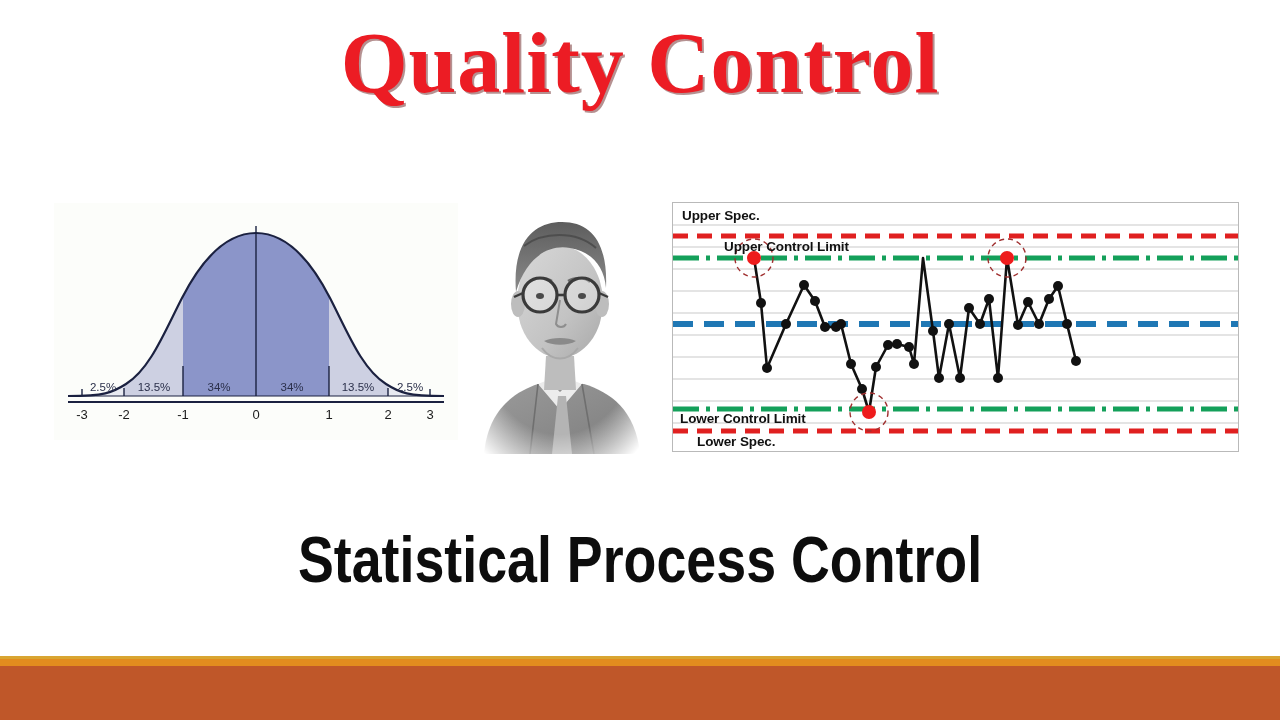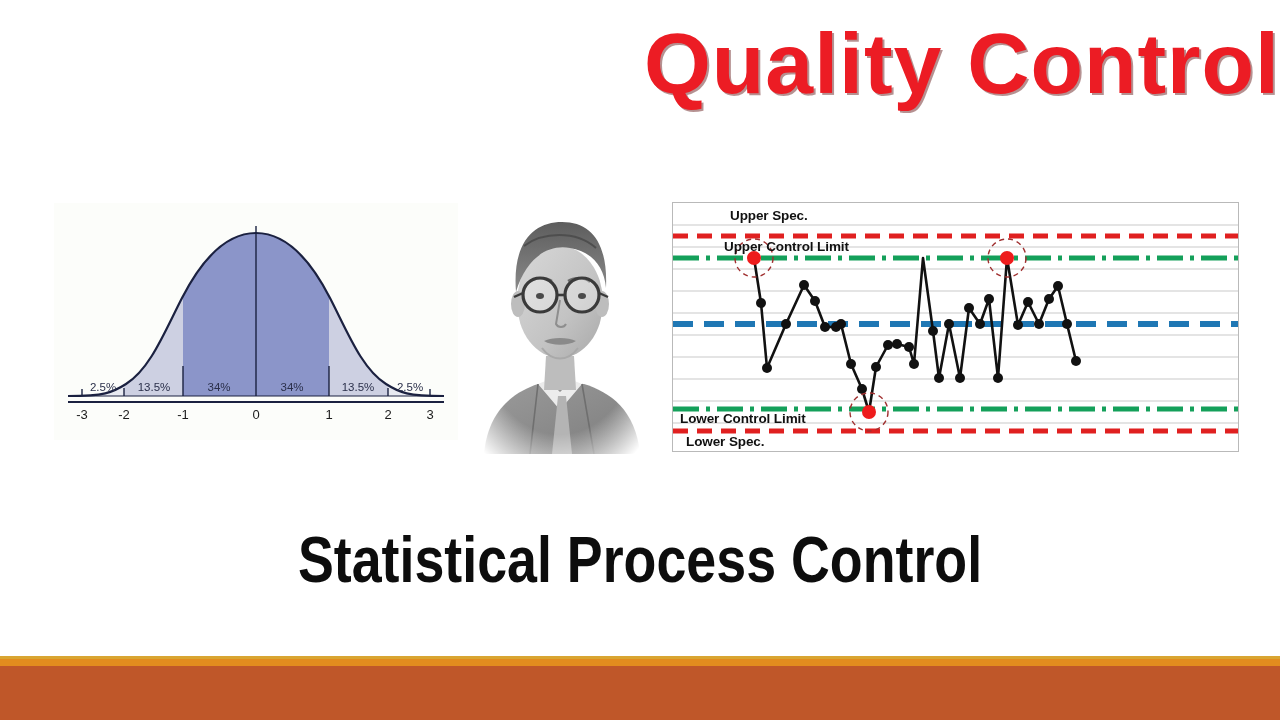--- a/index.html
+++ b/index.html
@@ -14,22 +14,22 @@
     overflow: hidden;
     font-family: "Liberation Sans", sans-serif;
   }
 
   
   #slide-title {
     position: absolute;
     left: 0;
     top: 18px;
     width: 1280px;
-    text-align: right;
-    font-family: Liberation Sans, sans-serif;
+    text-align: center;
+    font-family: Liberation Serif, serif;
     font-weight: bold;
     font-size: 86px;
     line-height: 1.05;
     color: #ec1c24;
     letter-spacing: 1px;
     text-shadow: 2px 2px 0 rgba(90,10,10,0.45);
     white-space: nowrap;
   }
 
   
@@ -318,22 +318,22 @@
       <circle cx="81" cy="55" r="7" fill="#ee1c1c"></circle>
 
       <circle cx="196" cy="209" r="19" fill="none" stroke="#a03030" stroke-width="1.4" stroke-dasharray="5 4"></circle>
       <circle cx="196" cy="209" r="7" fill="#ee1c1c"></circle>
 
       <circle cx="334" cy="55" r="19" fill="none" stroke="#a03030" stroke-width="1.4" stroke-dasharray="5 4"></circle>
       <circle cx="334" cy="55" r="7" fill="#ee1c1c"></circle>
     </g>
   </svg>
 
-  <div class="cc-label" style="left:9px;  top:5px;margin-left:48px;">Upper Spec.</div>
+  <div class="cc-label" style="left:9px;  top:5px;">Upper Spec.</div>
   <div class="cc-label" style="left:9px;  top:36px;margin-left:42px;">Upper Control Limit</div>
   <div class="cc-label" style="left:7px;  top:208px;">Lower Control Limit</div>
-  <div class="cc-label" style="left:13px;  top:231px;">Lower Spec.</div>
+  <div class="cc-label" style="left:24px;  top:231px;">Lower Spec.</div>
 </div>
 
 <div id="slide-subtitle">Statistical Process Control</div>
 
 <div id="band-gold"></div>
 <div id="band-rust"></div>
 
 </body></html>

